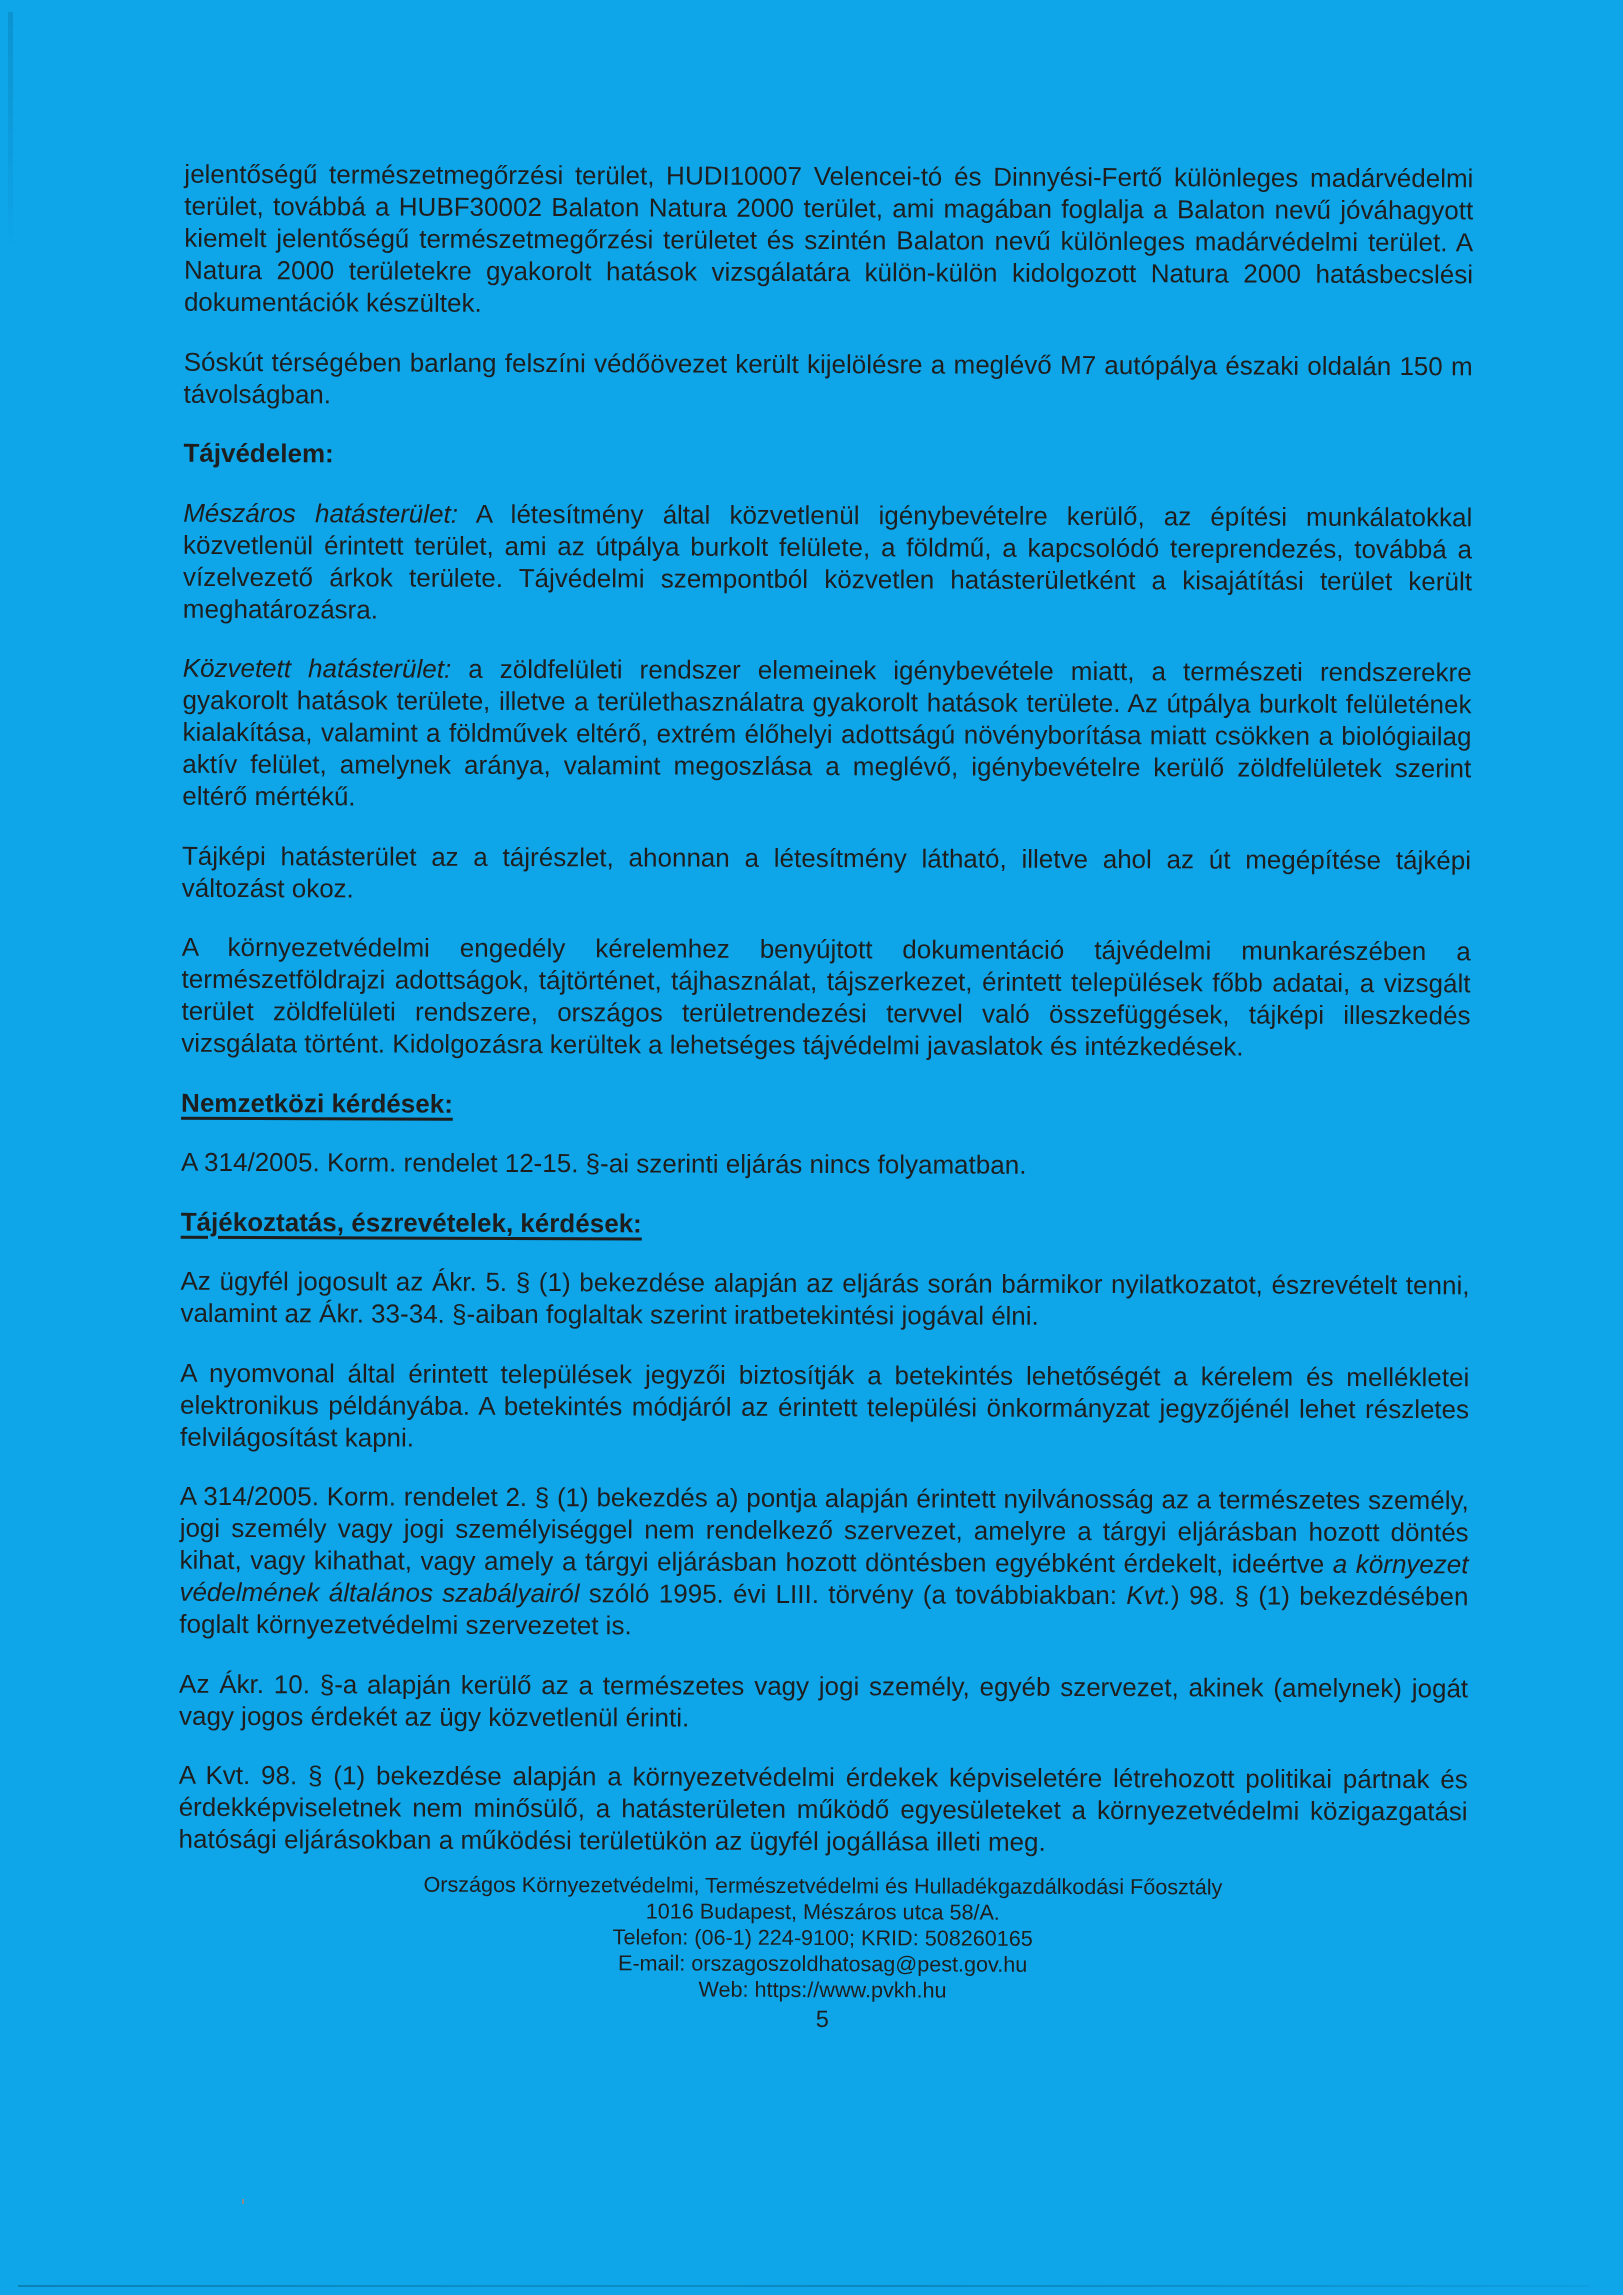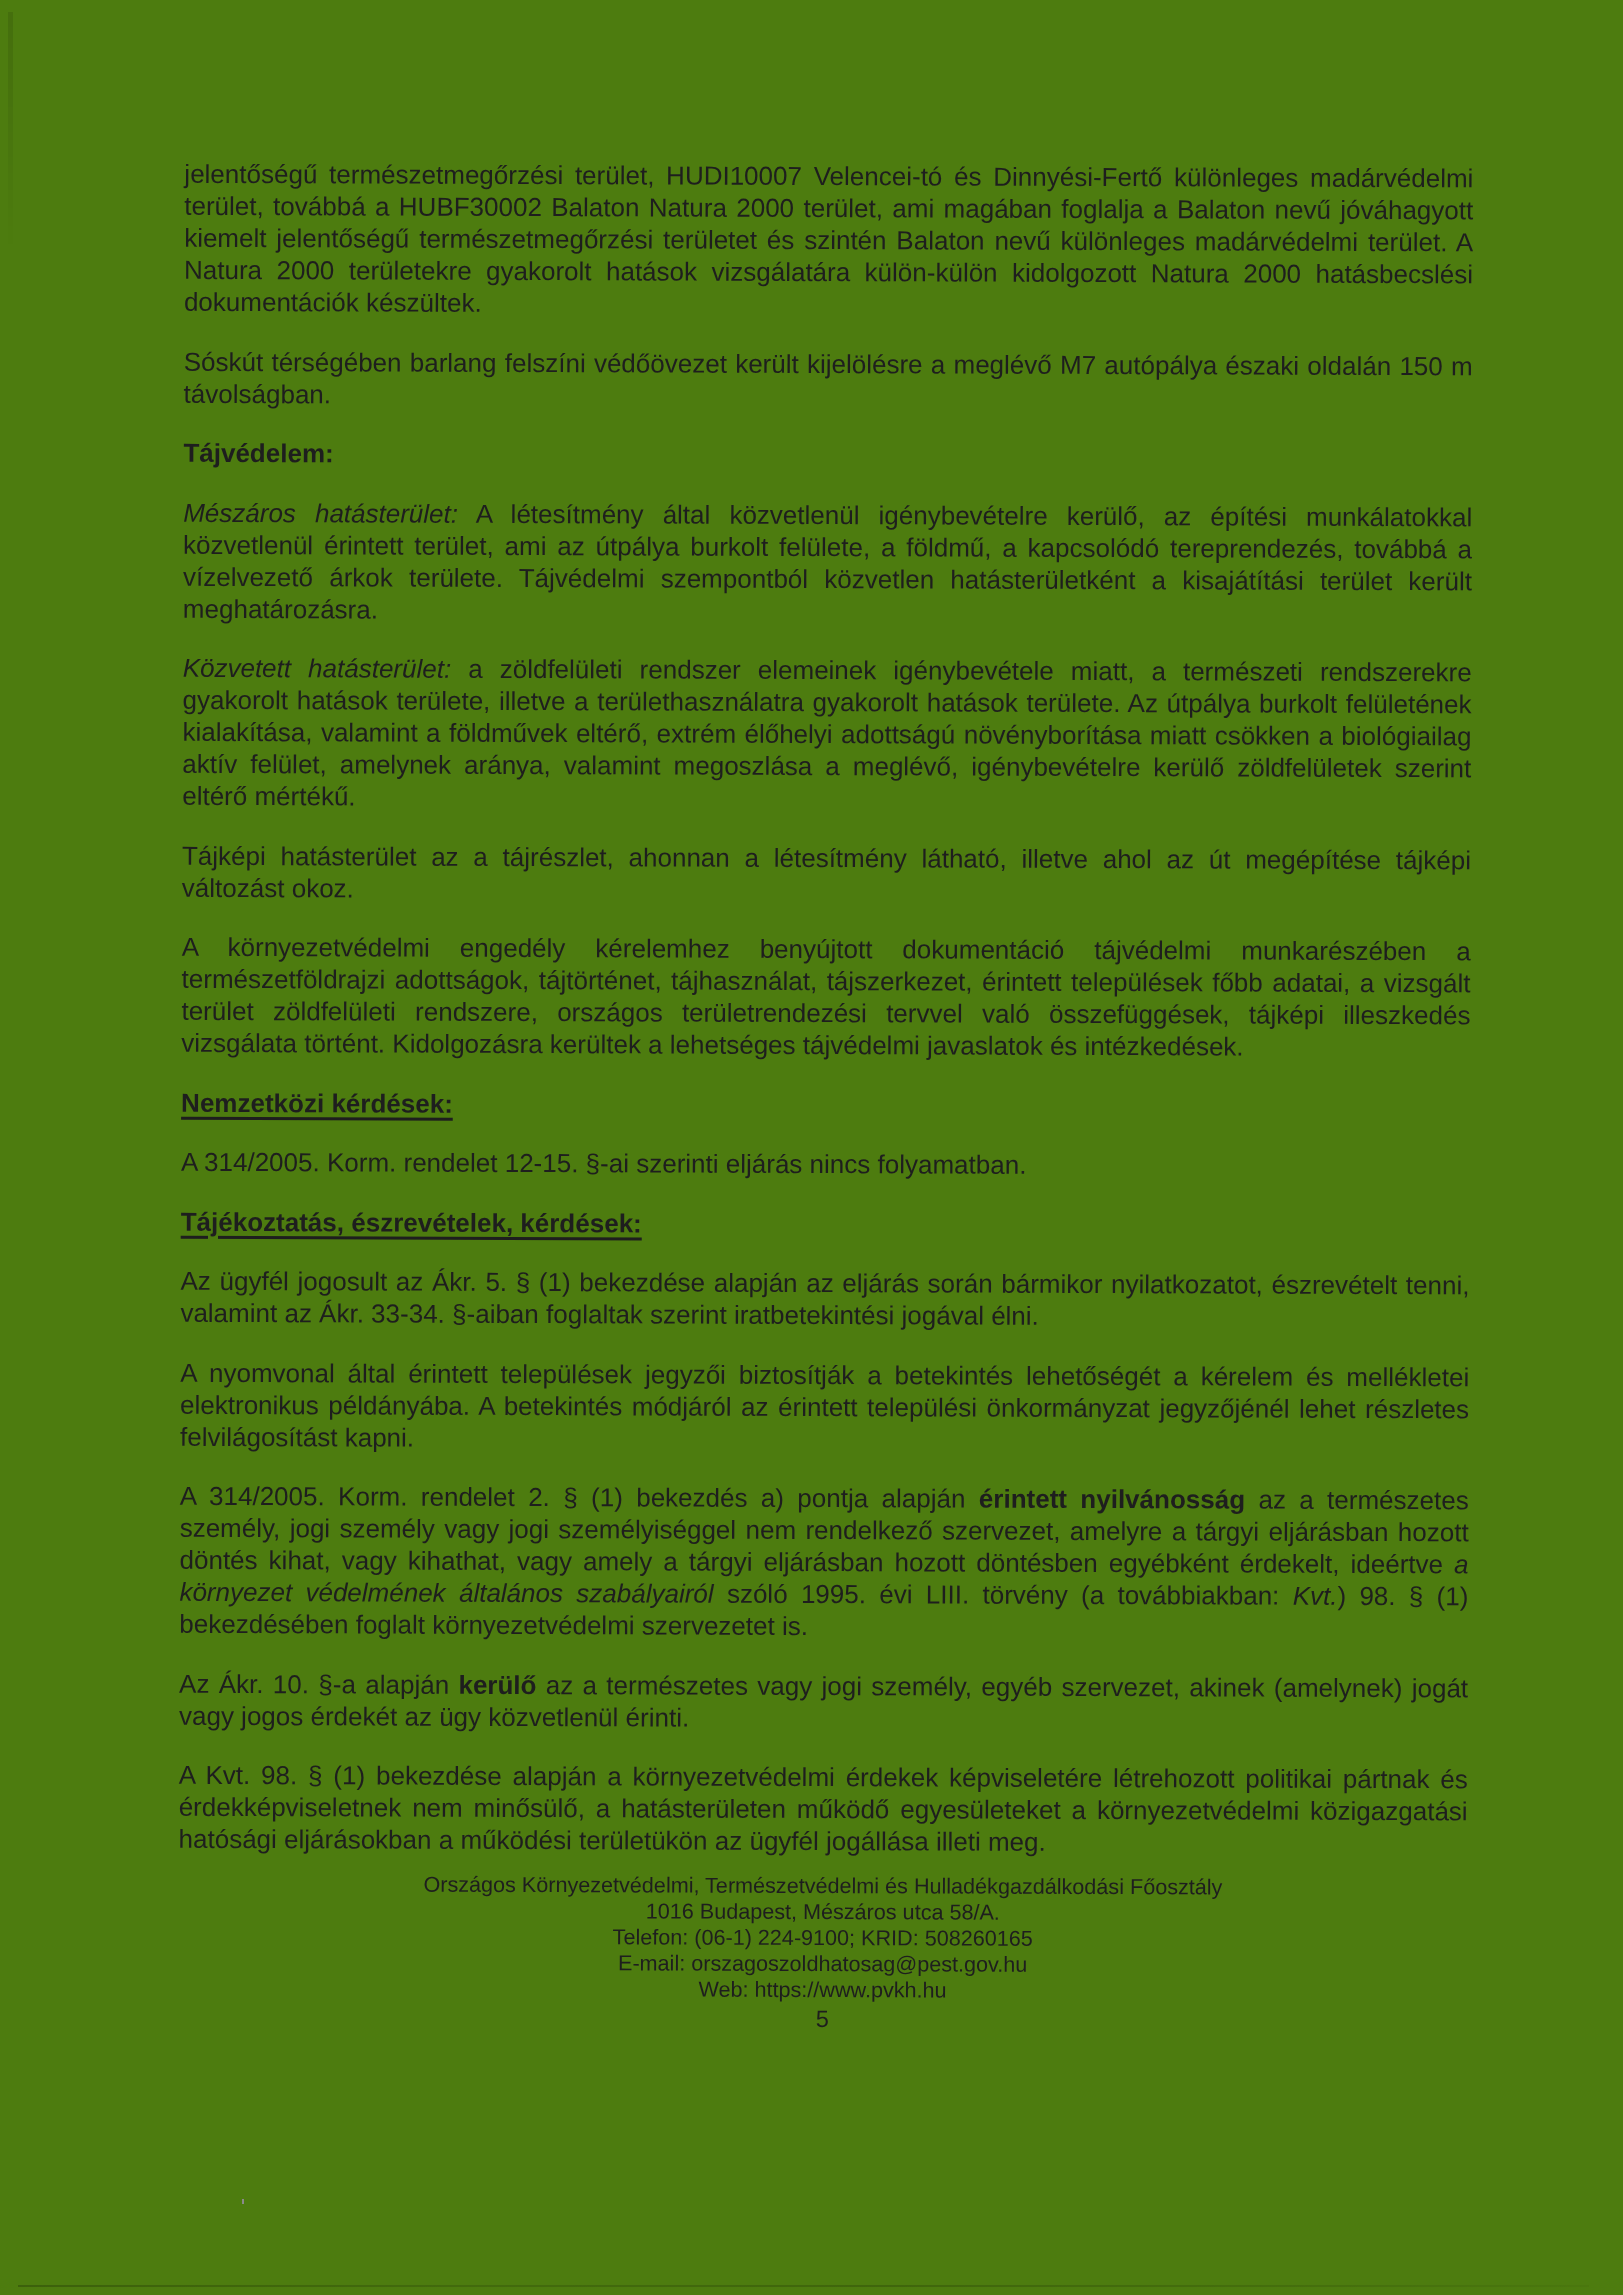--- a/index.html
+++ b/index.html
@@ -4,21 +4,21 @@
 <style>
   html, body {
     margin: 0;
     padding: 0;
     background: #ffffff;
   }
   .page {
     position: relative;
     width: 1623px;
     height: 2295px;
-    background: #4d7c0f;
+    background: #0ea5e9;
     overflow: hidden;
     font-family: "Liberation Sans", "DejaVu Sans", sans-serif;
     color: #1e1e1e;
   }
   .scan-rotate {
     transform: rotate(0.2deg);
     transform-origin: 50% 0;
   }
   .content {
     padding: 160px 149px 0 185px; 
@@ -38,21 +38,21 @@
     font-weight: bold;
     margin: 25px 0 27.5px 0;
     text-align: left;
   }
   .heading-underlined .u {
     text-decoration: underline;
     text-decoration-thickness: 2.6px;
     text-underline-offset: 5.2px;
   }
   .ital { font-style: italic; }
-  .bold { font-weight: bold; }
+  .bold { font-weight: normal; }
   .bold-ital { font-weight: normal; font-style: italic; }
 
   .footer {
     margin-top: 16.4px;
     text-align: center;
     font-size: 21.6px;
     line-height: 26px;
   }
   .footer .url {
     text-decoration-thickness: 2px;

